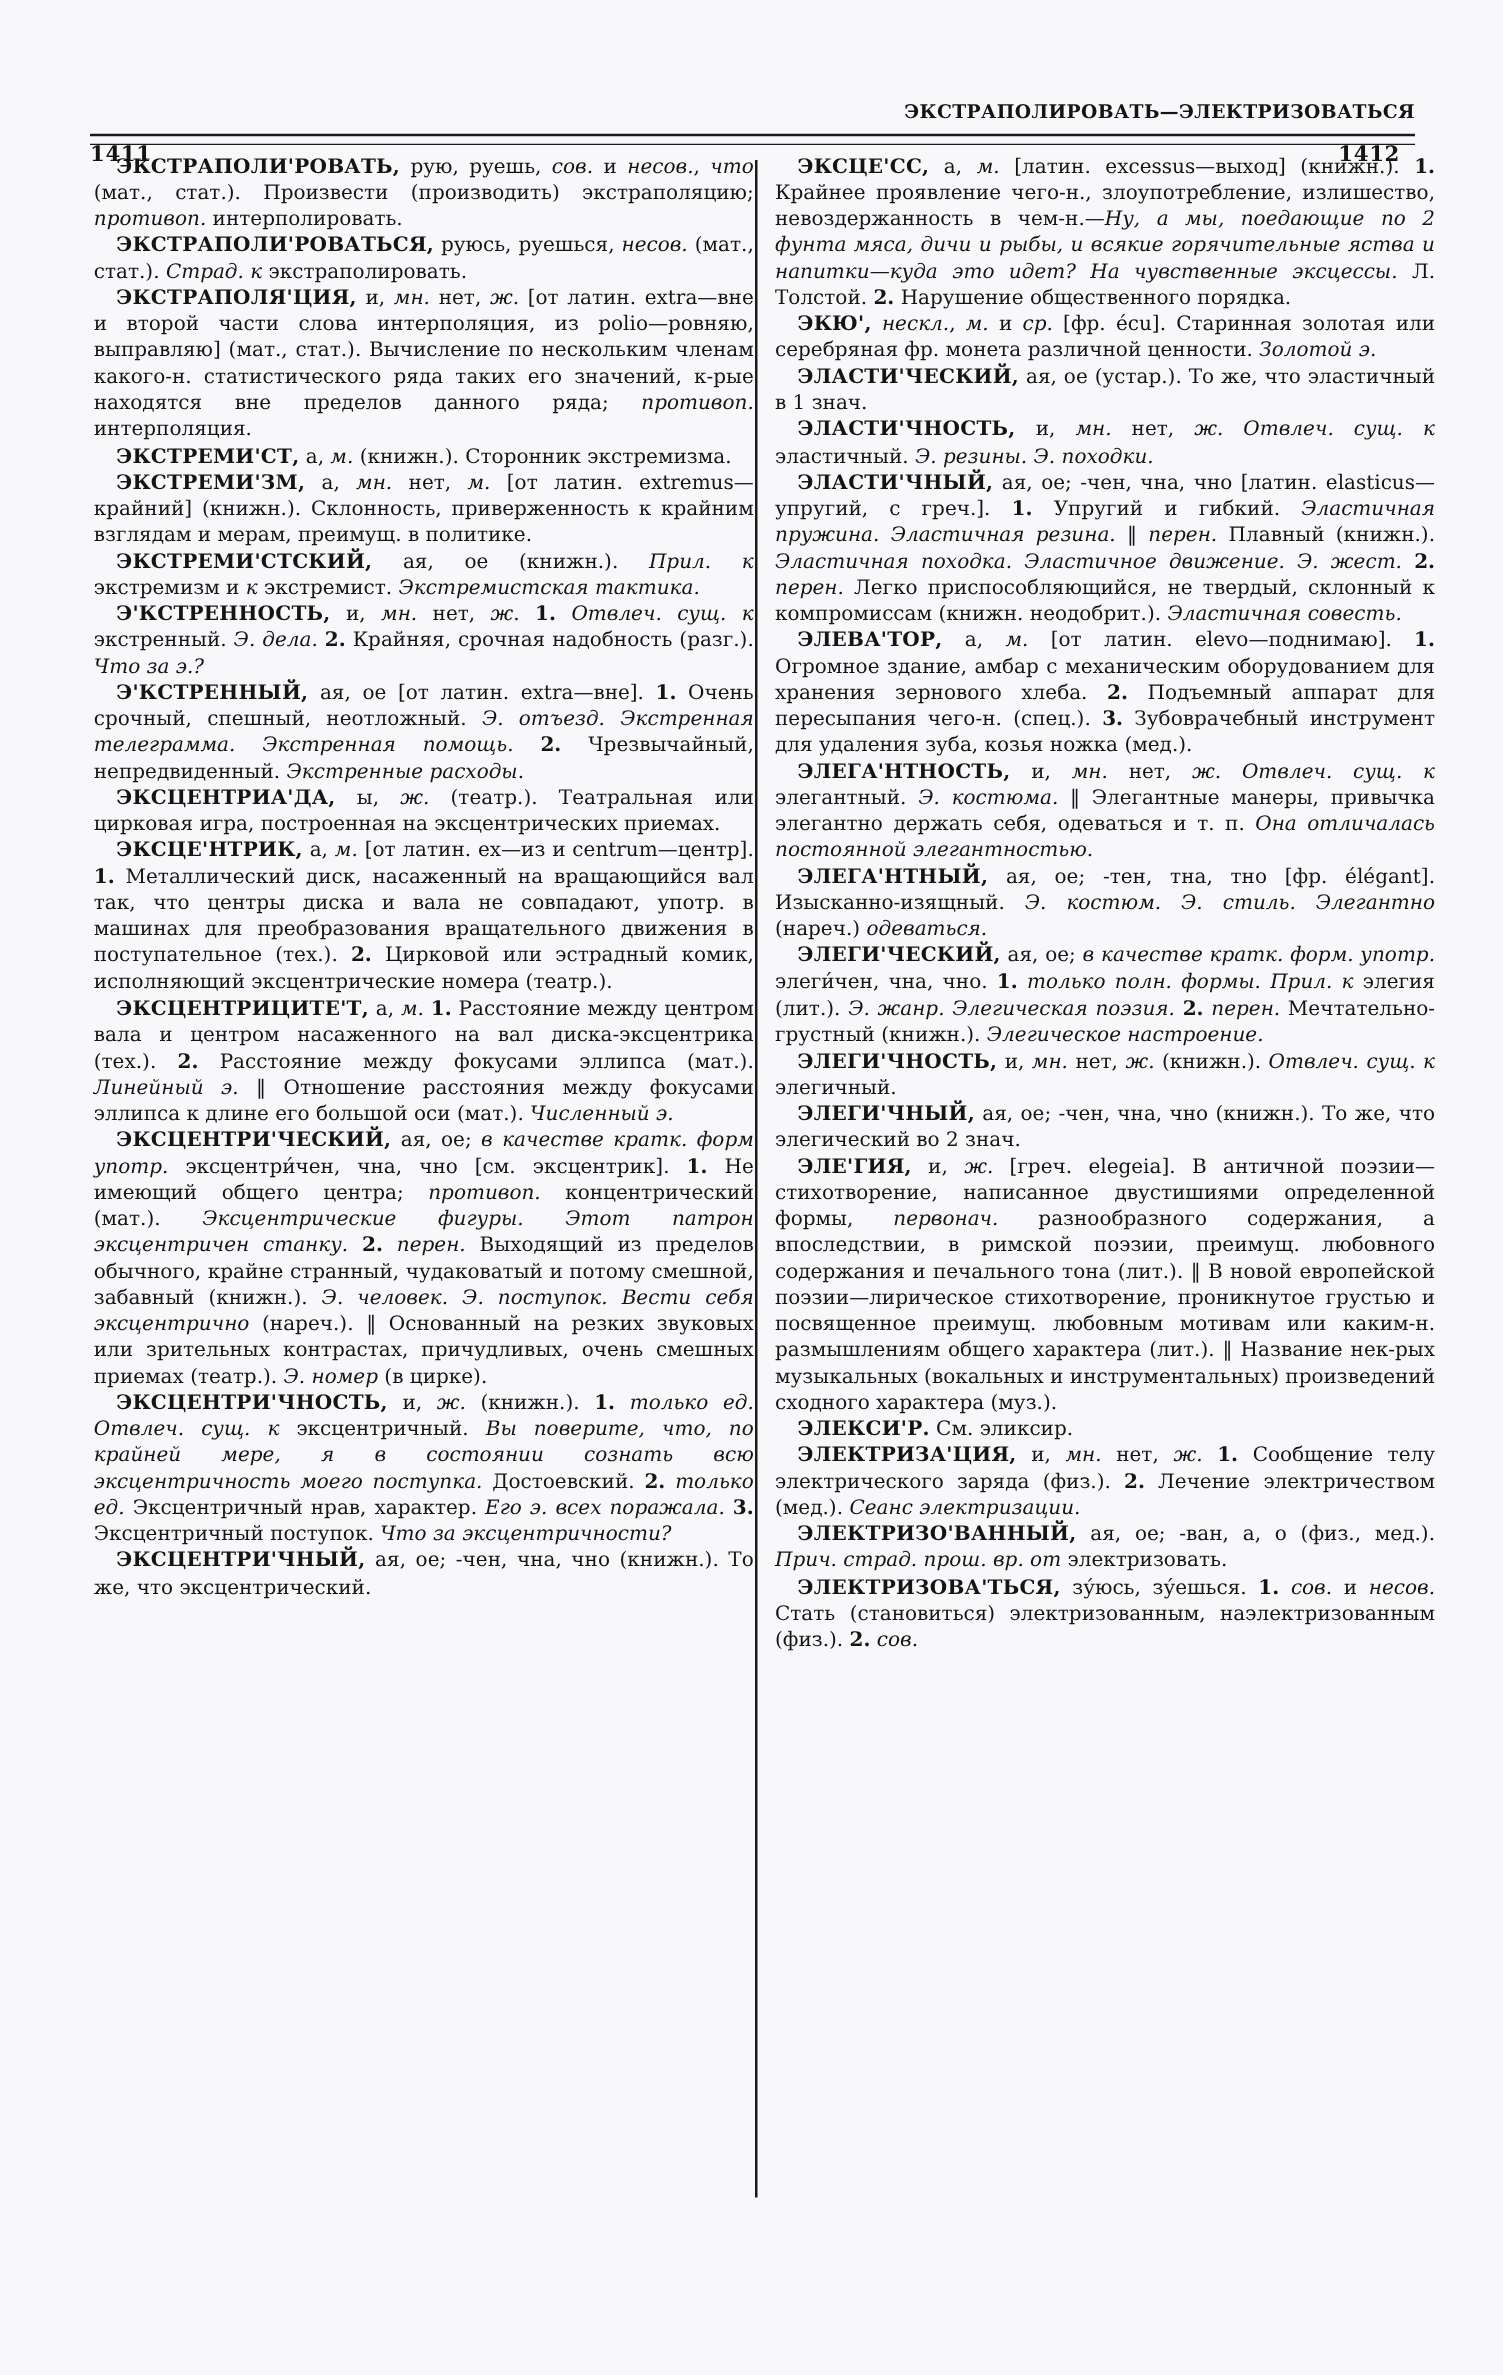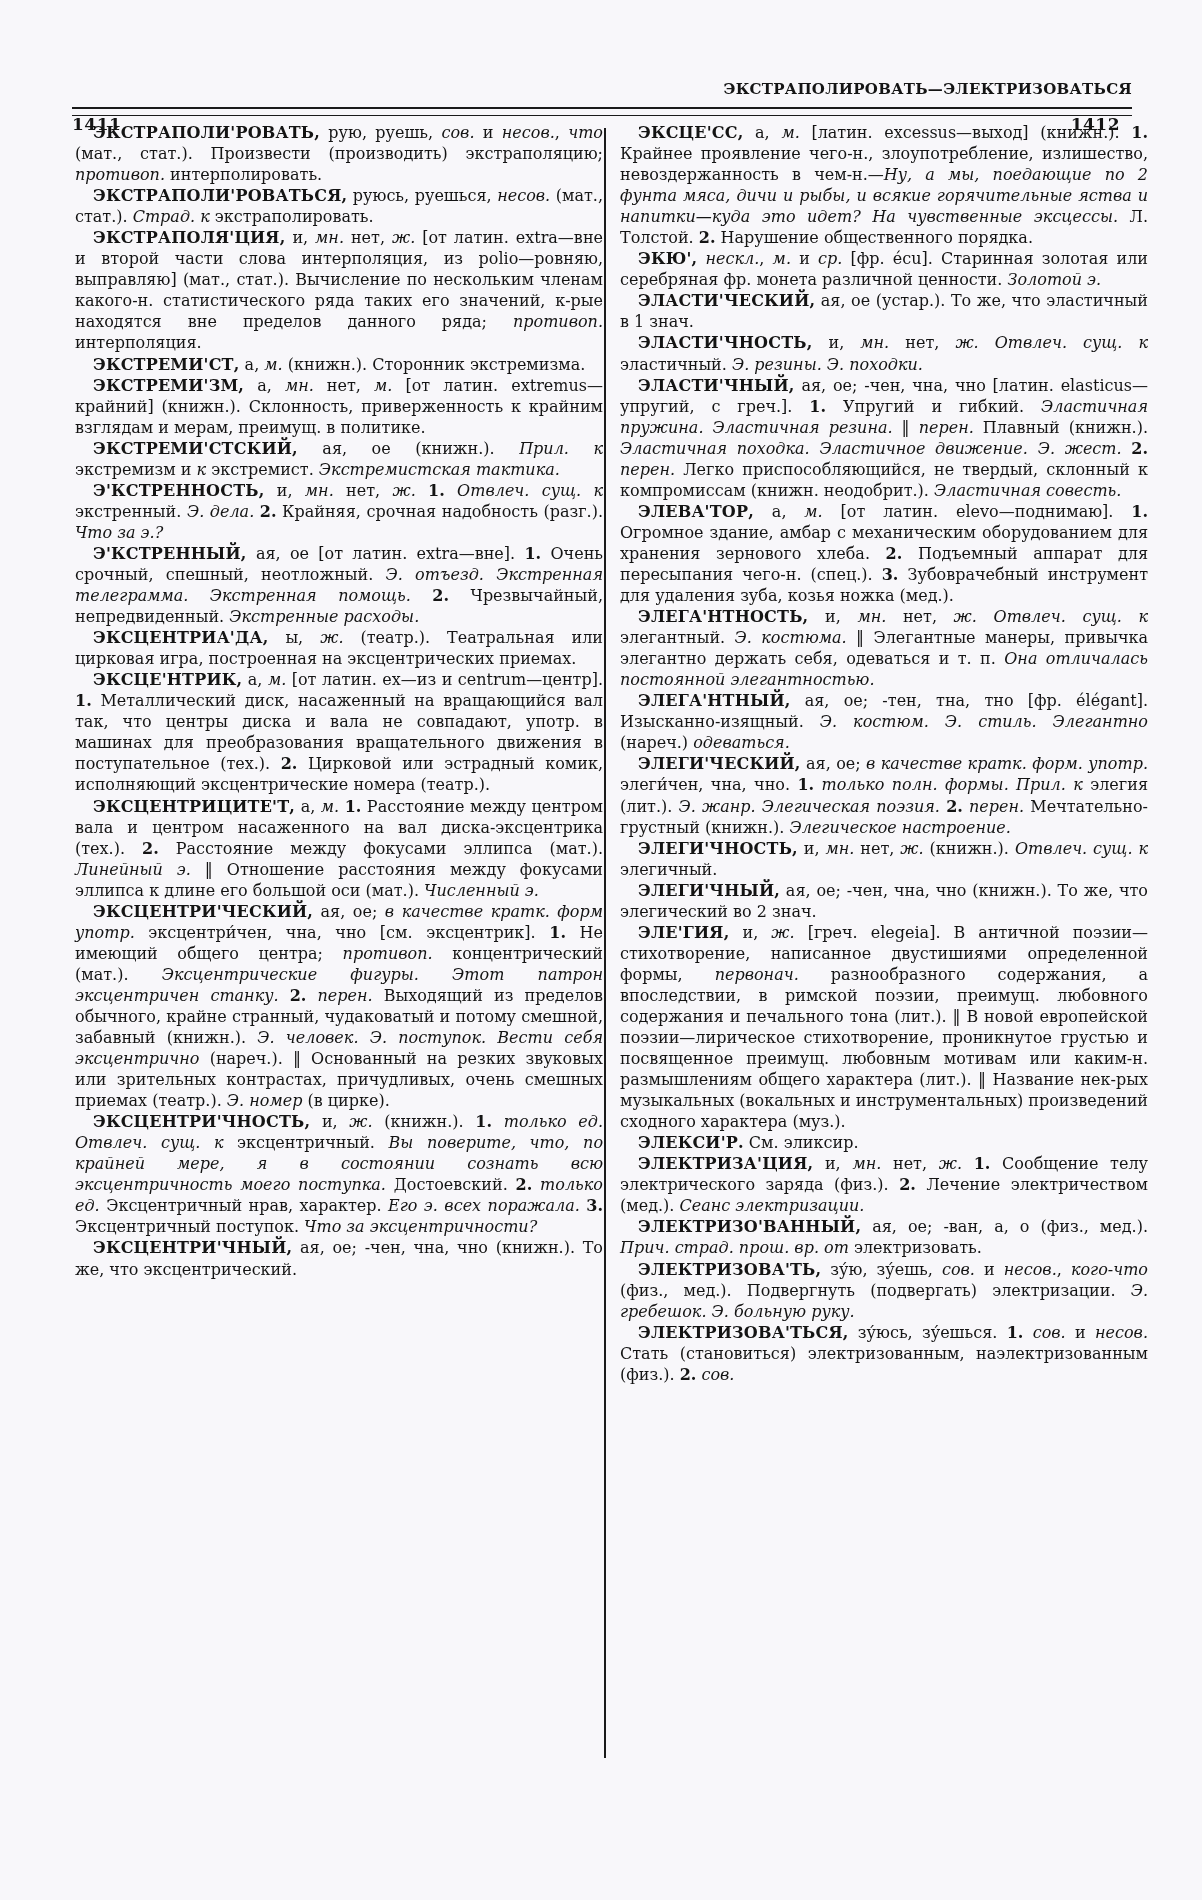--- a/index.html
+++ b/index.html
@@ -78,15 +78,14 @@
     <p class="entry"><span class="hw">ЭЛЕВА'ТОР,</span><span> а, </span><span class="it">м.</span><span> [от латин. elevo—поднимаю]. </span><span class="b">1.</span><span> Огромное здание, амбар с механическим оборудованием для хранения зернового хлеба. </span><span class="b">2.</span><span> Подъемный аппарат для пересыпания чего-н. (спец.). </span><span class="b">3.</span><span> Зубоврачебный инструмент для удаления зуба, козья ножка (мед.).</span></p>
     <p class="entry"><span class="hw">ЭЛЕГА'НТНОСТЬ,</span><span> и, </span><span class="it">мн.</span><span> нет, </span><span class="it">ж. Отвлеч. сущ.</span><span> </span><span class="it">к</span><span> элегантный. </span><span class="it">Э. костюма.</span><span> ‖ Элегантные манеры, привычка элегантно держать себя, одеваться и т. п. </span><span class="it">Она отличалась постоянной элегантностью.</span></p>
     <p class="entry"><span class="hw">ЭЛЕГА'НТНЫЙ,</span><span> ая, ое; -тен, тна, тно [фр. élégant]. Изысканно-изящный. </span><span class="it">Э. костюм. Э. стиль. Элегантно</span><span> (нареч.) </span><span class="it">одеваться.</span></p>
     <p class="entry"><span class="hw">ЭЛЕГИ'ЧЕСКИЙ,</span><span> ая, ое; </span><span class="it">в качестве кратк. форм. употр.</span><span> элеги́чен, чна, чно. </span><span class="b">1.</span><span> </span><span class="it">только полн. формы. Прил.</span><span> </span><span class="it">к</span><span> элегия (лит.). </span><span class="it">Э. жанр. Элегическая поэзия.</span><span> </span><span class="b">2.</span><span> </span><span class="it">перен.</span><span> Мечтательно-грустный (книжн.). </span><span class="it">Элегическое настроение.</span></p>
     <p class="entry"><span class="hw">ЭЛЕГИ'ЧНОСТЬ,</span><span> и, </span><span class="it">мн.</span><span> нет, </span><span class="it">ж.</span><span> (книжн.). </span><span class="it">Отвлеч. сущ.</span><span> </span><span class="it">к</span><span> элегичный.</span></p>
     <p class="entry"><span class="hw">ЭЛЕГИ'ЧНЫЙ,</span><span> ая, ое; -чен, чна, чно (книжн.). То же, что элегический во 2 знач.</span></p>
     <p class="entry"><span class="hw">ЭЛЕ'ГИЯ,</span><span> и, </span><span class="it">ж.</span><span> [греч. elegeia]. В античной поэзии—стихотворение, написанное двустишиями определенной формы, </span><span class="it">первонач.</span><span> разнообразного содержания, а впоследствии, в римской поэзии, преимущ. любовного содержания и печального тона (лит.). ‖ В новой европейской поэзии—лирическое стихотворение, проникнутое грустью и посвященное преимущ. любовным мотивам или каким-н. размышлениям общего характера (лит.). ‖ Название нек-рых музыкальных (вокальных и инструментальных) произведений сходного характера (муз.).</span></p>
     <p class="entry"><span class="hw">ЭЛЕКСИ'Р.</span><span> См. эликсир.</span></p>
     <p class="entry"><span class="hw">ЭЛЕКТРИЗА'ЦИЯ,</span><span> и, </span><span class="it">мн.</span><span> нет, </span><span class="it">ж.</span><span> </span><span class="b">1.</span><span> Сообщение телу электрического заряда (физ.). </span><span class="b">2.</span><span> Лечение электричеством (мед.). </span><span class="it">Сеанс электризации.</span></p>
     <p class="entry"><span class="hw">ЭЛЕКТРИЗО'ВАННЫЙ,</span><span> ая, ое; -ван, а, о (физ., мед.). </span><span class="it">Прич. страд. прош. вр. от</span><span> электризовать.</span></p>
-    <p class="entry"><span class="hw">ЭЛЕКТРИЗОВА'ТЬ,</span><span> зу́ю, зу́ешь, </span><span class="it">сов.</span><span> и </span><span class="it">несов.</span><span>, </span><span class="it">кого-что</span><span> (физ., мед.). Подвергнуть (подвергать) электризации. </span><span class="it">Э. гребешок. Э. больную руку.</span></p>
     <p class="entry"><span class="hw">ЭЛЕКТРИЗОВА'ТЬСЯ,</span><span> зу́юсь, зу́ешься. </span><span class="b">1.</span><span> </span><span class="it">сов.</span><span> и </span><span class="it">несов.</span><span> Стать (становиться) электризованным, наэлектризованным (физ.). </span><span class="b">2.</span><span> </span><span class="it">сов.</span></p>
   </div>
 
 </body></html>

